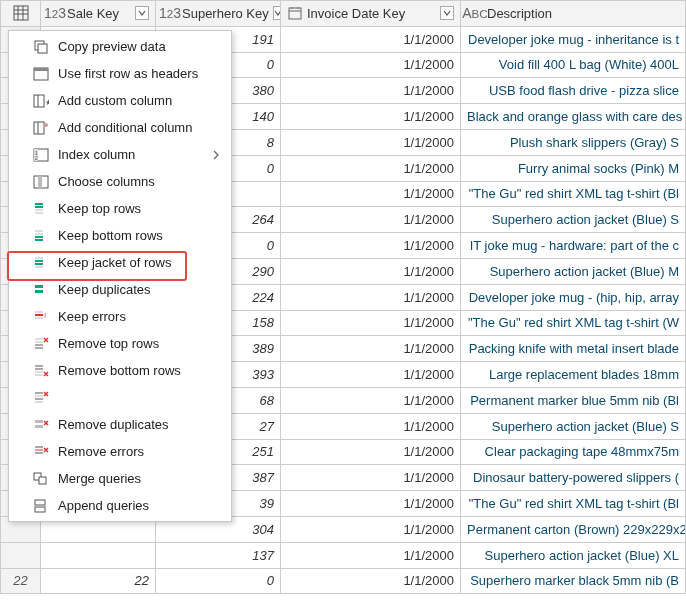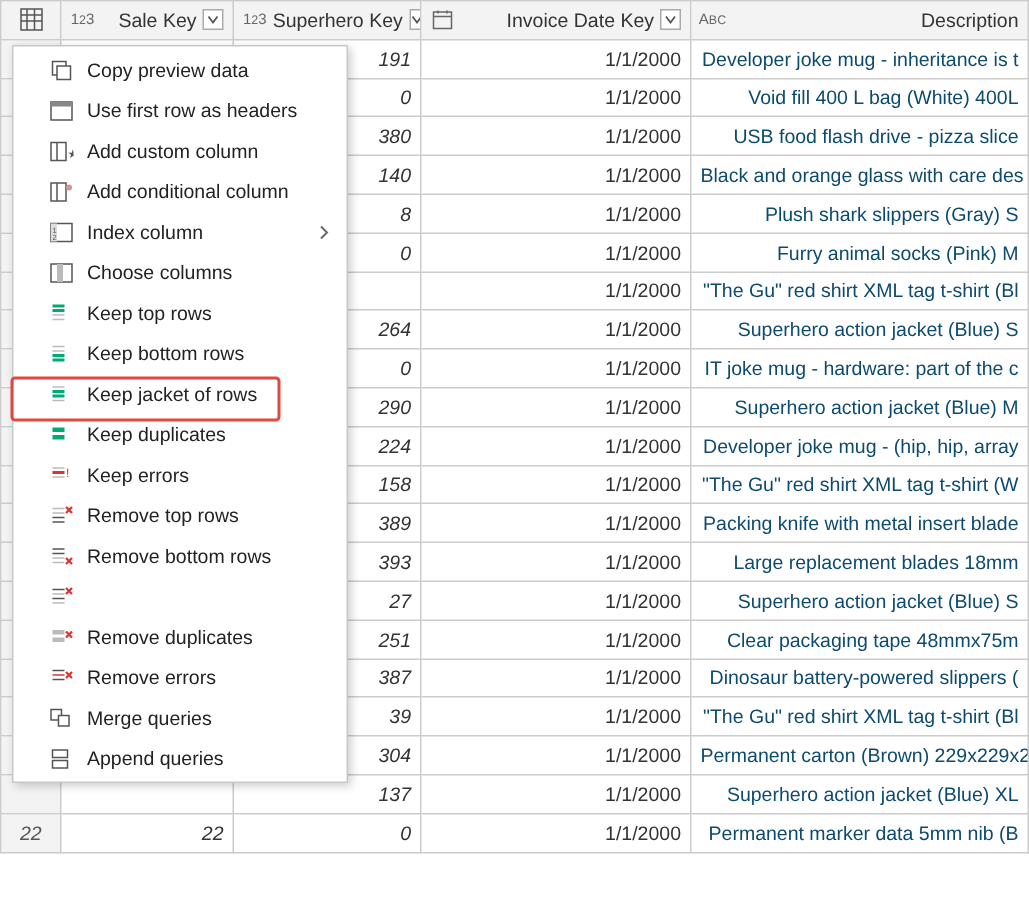--- a/index.html
+++ b/index.html
@@ -8,22 +8,22 @@
   .table { border-collapse: collapse; width: 100%; table-layout: fixed; }
   .table th, .table td { border: 1px solid #ccc; height: 25.8px; padding: 0 6px; white-space: nowrap; overflow: hidden; text-overflow: clip; }
   .table th { background: #f3f3f3; font-weight: 400; color: #333; }
   .col-rn { width: 40px; }
   .col-sale { width: 115px; }
   .col-cust { width: 125px; }
   .col-date { width: 180px; }
   .col-desc { }
 
   th .hcell { display: flex; align-items: center; gap: 4px; height: 100%; }
-  th .hcell .htxt { flex: 1; text-align: right; }
-  .type-icon { width: 16px; height: 16px; display: inline-flex; align-items: center; justify-content: center; font-size: 10px; color: #666; }
+  th .hcell .htxt { flex: 1; text-align: left; }
+  .type-icon { width: 16px; height: 16px; display: inline-flex; align-items: center; justify-content: center; font-size: 14px; color: #666; }
   .dd-btn { width: 14px; height: 14px; border: 1px solid #aaa; background: #fff; display: inline-flex; align-items: center; justify-content: center; cursor: pointer; }
   .dd-btn svg { display: block; }
 
   .num { text-align: right; font-style: italic; color: #333; }
   .date { text-align: right; color: #333; }
   .rn { text-align: center; background: #f3f3f3; color: #555; font-style: italic; }
   .desc { text-align: right; color: #0c4a6e; }
 
   .ctxmenu { position: absolute; left: 8px; top: 30px; width: 224px; background: #fff; border: 1px solid #c8c8c8; box-shadow: 2px 2px 6px rgba(0,0,0,0.2); padding: 2px 0; z-index: 10; }
   .mitem { display: flex; align-items: center; height: 27px; padding: 0 8px 0 23px; gap: 8px; cursor: default; }
@@ -206,20 +206,27 @@
       <tr>
         <td class="rn"></td>
         <td class="num"></td>
         <td class="num">393</td>
         <td class="date">1/1/2000</td>
         <td class="desc">Large replacement blades 18mm</td>
       </tr>
       <tr>
         <td class="rn"></td>
         <td class="num"></td>
+        <td class="num">68</td>
+        <td class="date">1/1/2000</td>
+        <td class="desc">Permanent marker blue 5mm nib (Bl</td>
+      </tr>
+      <tr>
+        <td class="rn"></td>
+        <td class="num"></td>
         <td class="num">27</td>
         <td class="date">1/1/2000</td>
         <td class="desc">Superhero action jacket (Blue) S</td>
       </tr>
       <tr>
         <td class="rn"></td>
         <td class="num"></td>
         <td class="num">251</td>
         <td class="date">1/1/2000</td>
         <td class="desc">Clear packaging tape 48mmx75m</td>
@@ -250,21 +257,21 @@
         <td class="num"></td>
         <td class="num">137</td>
         <td class="date">1/1/2000</td>
         <td class="desc">Superhero action jacket (Blue) XL</td>
       </tr>
       <tr>
         <td class="rn">22</td>
         <td class="num">22</td>
         <td class="num">0</td>
         <td class="date">1/1/2000</td>
-        <td class="desc">Permanent marker data 5mm nib (B</td>
+        <td class="desc">Superhero marker black 5mm nib (B</td>
       </tr>
     </tbody>
 </table>
 
 <div class="ctxmenu">
   <div class="mitem">
     <span class="micon">
         <svg width="16" height="16" viewBox="0 0 16 16">
           <rect x="2" y="2" width="9" height="9" fill="none" stroke="#555"></rect>
           <rect x="5" y="5" width="9" height="9" fill="#fff" stroke="#555"></rect>

